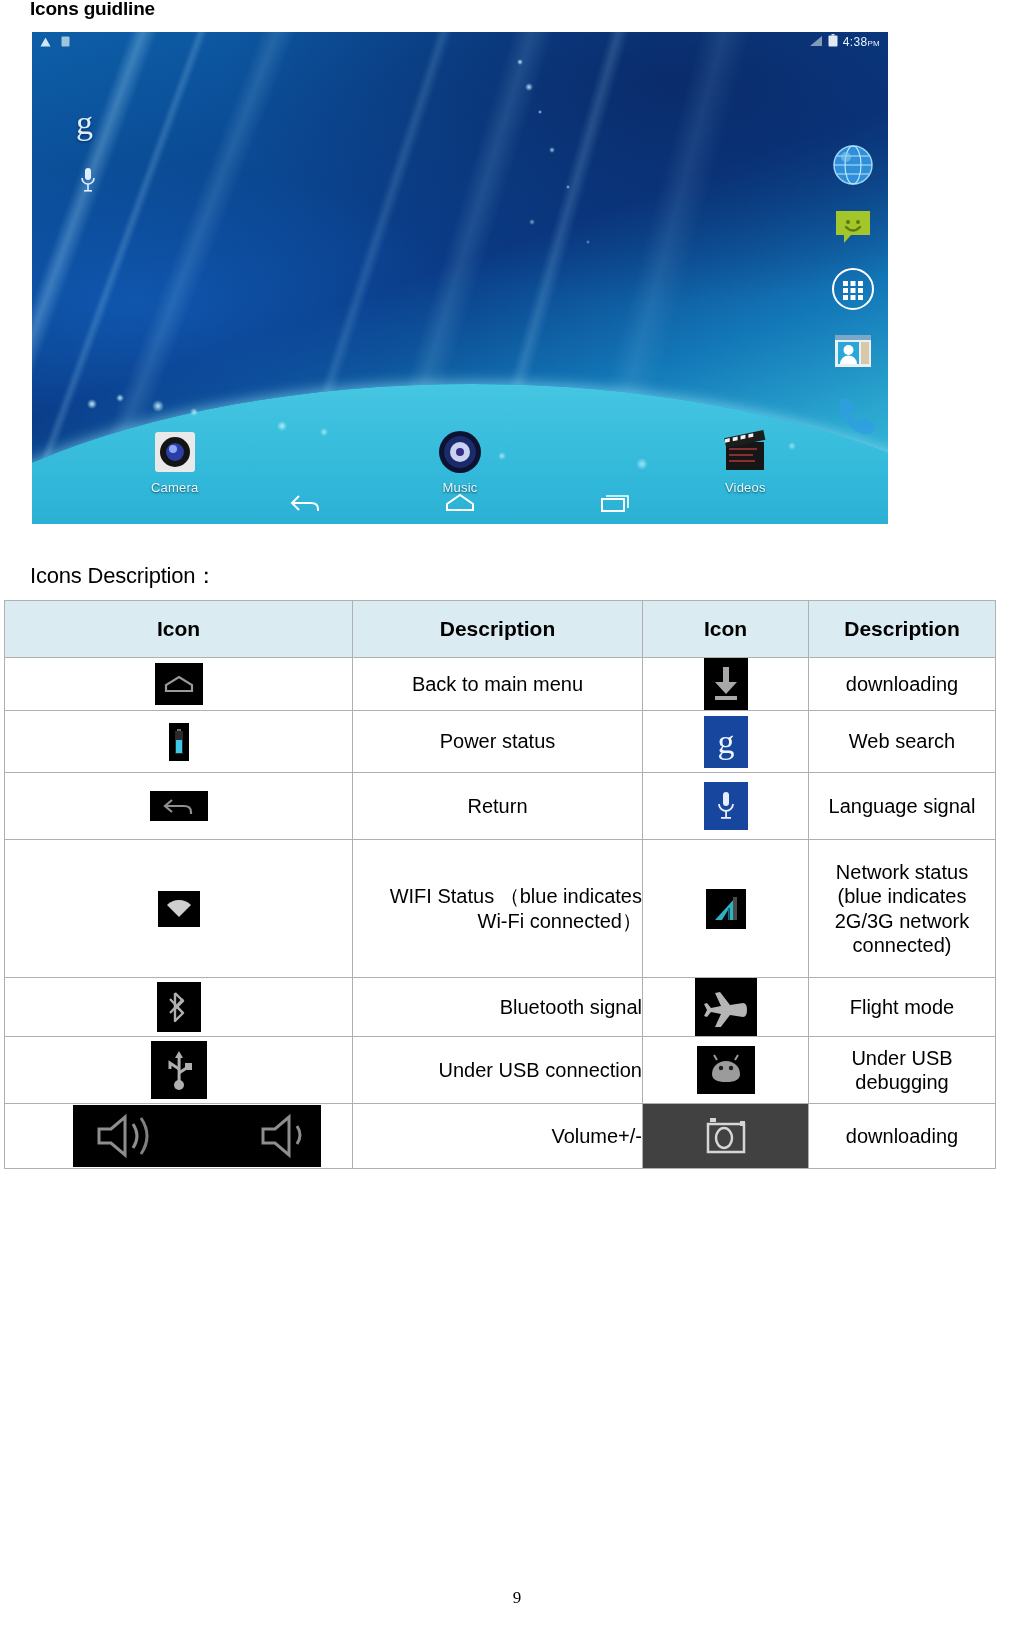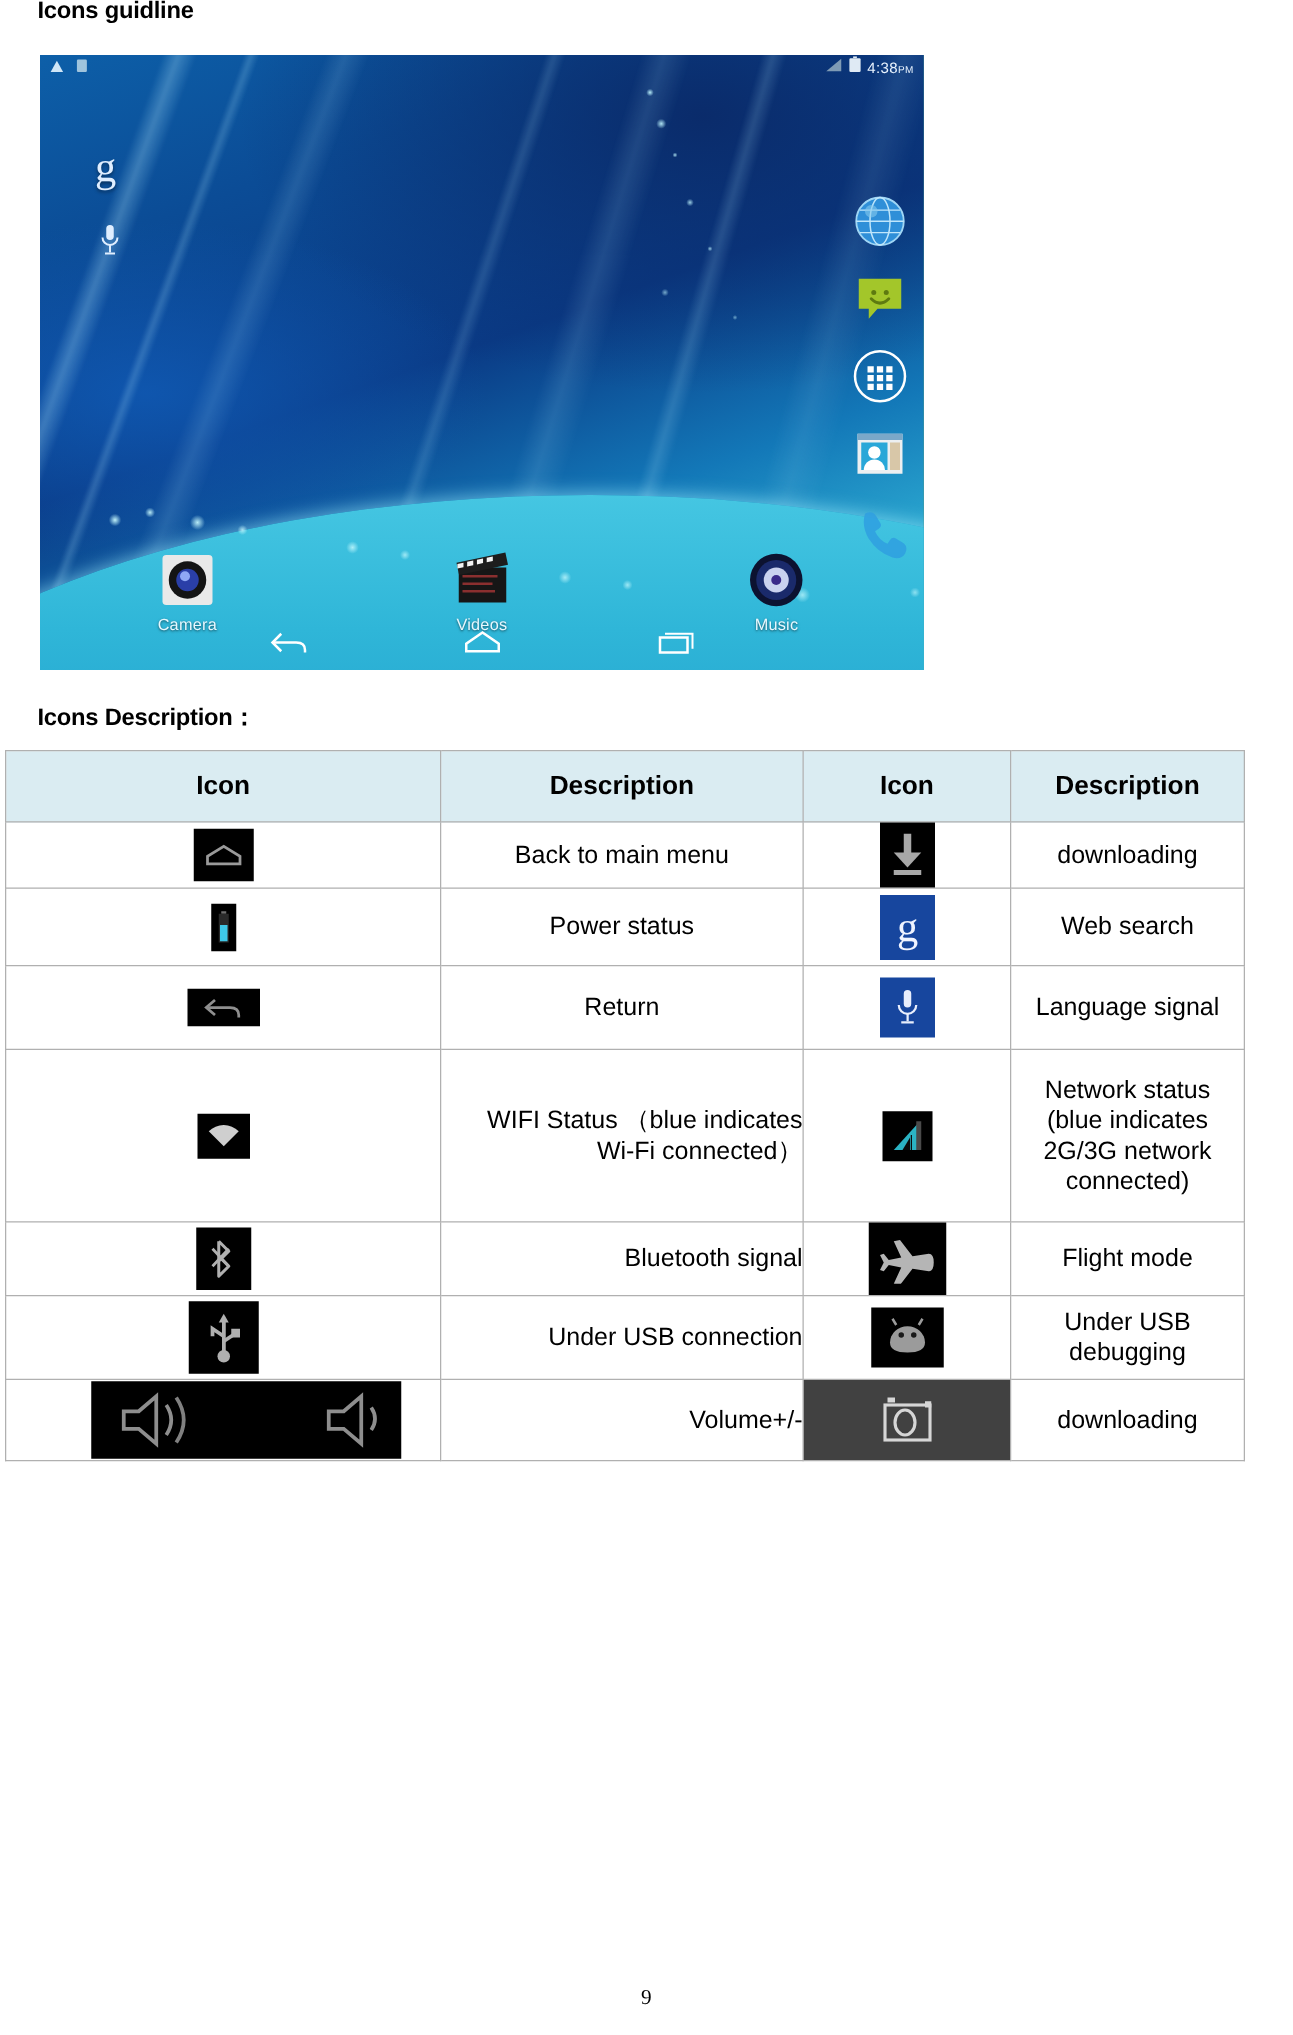--- a/index.html
+++ b/index.html
@@ -22,35 +22,35 @@
     left: 30px;
     top: -2px;
     font-size: 19px;
     font-weight: bold;
     letter-spacing: -0.2px;
   }
   .h-sub {
     position: absolute;
     left: 30px;
     top: 561px;
-    font-size: 19px;
-    font-weight: bold;
+    font-size: 22px;
+    font-weight: normal;
     letter-spacing: -0.2px;
     text-align: right;
   }
 
   
   .shot {
     position: absolute;
     left: 32px;
-    top: 44px;
-    width: 707px;
+    top: 32px;
+    width: 856px;
     height: 492px;
     overflow: hidden;
-    background: #0f766e;
+    background: #6d28d9;
   }
   .wall {
     position: absolute;
     inset: 0;
     background:
       radial-gradient(ellipse 55% 40% at 12% 55%, rgba(16,90,180,.85) 0%, rgba(8,50,120,0) 70%),
       radial-gradient(ellipse 70% 60% at 75% 10%, rgba(10,42,105,.95) 0%, rgba(10,42,105,0) 75%),
       linear-gradient(160deg, #0d5fa8 0%, #0b4c96 22%, #0a3a85 48%, #1378b8 70%, #2aa6cf 85%, #41c6e0 100%);
   }
   
@@ -298,45 +298,45 @@
       <svg width="48" height="48" viewBox="0 0 48 48">
         <rect x="4" y="4" width="40" height="40" rx="3" fill="#e9e9e9"></rect>
         <circle cx="24" cy="24" r="15" fill="#141414"></circle>
         <circle cx="24" cy="24" r="9" fill="#2a3fa8"></circle>
         <circle cx="22" cy="21" r="4" fill="#8fa8f5"></circle>
       </svg>
       <div class="app-label">Camera</div>
     </div>
     <div class="app">
       <svg width="48" height="48" viewBox="0 0 48 48">
+        <circle cx="24" cy="24" r="21" fill="#0c1230"></circle>
+        <circle cx="24" cy="24" r="16" fill="#1a2a6b"></circle>
+        <circle cx="24" cy="24" r="10" fill="#c9d2ef"></circle>
+        <circle cx="24" cy="24" r="4" fill="#3a2a8a"></circle>
+      </svg>
+      <div class="app-label">Music</div>
+    </div>
+    <div class="app">
+      <svg width="48" height="48" viewBox="0 0 48 48">
         <rect x="5" y="14" width="38" height="28" fill="#161616"></rect>
         <g transform="rotate(-12 24 12)">
           <rect x="4" y="6" width="40" height="10" fill="#1d1d1d"></rect>
           <g fill="#f3f3f3">
             <rect x="6" y="7" width="5" height="3.6" transform="skewX(-12)"></rect>
             <rect x="14" y="7" width="5" height="3.6" transform="skewX(-12)"></rect>
             <rect x="22" y="7" width="5" height="3.6" transform="skewX(-12)"></rect>
             <rect x="30" y="7" width="5" height="3.6" transform="skewX(-12)"></rect>
           </g>
         </g>
         <rect x="8" y="20" width="28" height="2" fill="#8a2f2f"></rect>
         <rect x="8" y="26" width="24" height="2" fill="#8a2f2f"></rect>
         <rect x="8" y="32" width="26" height="2" fill="#8a2f2f"></rect>
       </svg>
       <div class="app-label">Videos</div>
     </div>
-    <div class="app">
-      <svg width="48" height="48" viewBox="0 0 48 48">
-        <circle cx="24" cy="24" r="21" fill="#0c1230"></circle>
-        <circle cx="24" cy="24" r="16" fill="#1a2a6b"></circle>
-        <circle cx="24" cy="24" r="10" fill="#c9d2ef"></circle>
-        <circle cx="24" cy="24" r="4" fill="#3a2a8a"></circle>
-      </svg>
-      <div class="app-label">Music</div>
-    </div>
   </div>
 
   <div class="navbar">
     <span>
       <svg width="34" height="22" viewBox="0 0 34 22">
         <path d="M10 4 L3 11 L10 18" fill="none" stroke="#ffffff" stroke-width="2"></path>
         <path d="M3 11 H22 q7 0 7 6 v2" fill="none" stroke="#ffffff" stroke-width="2"></path>
       </svg>
     </span>
     <span>

